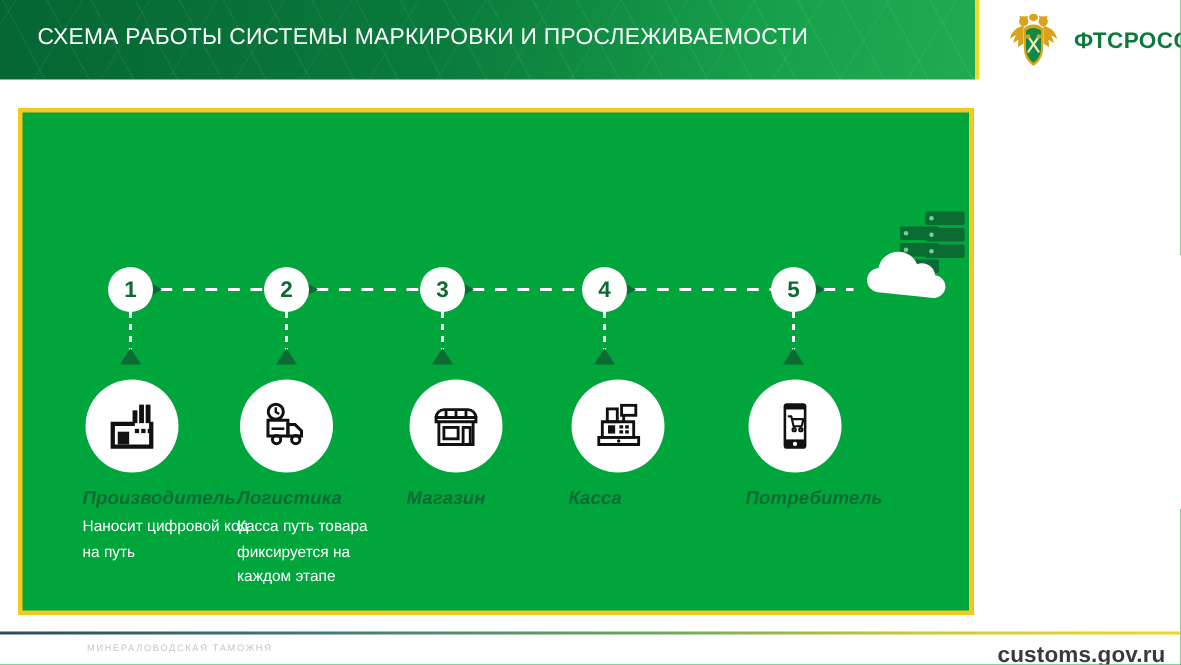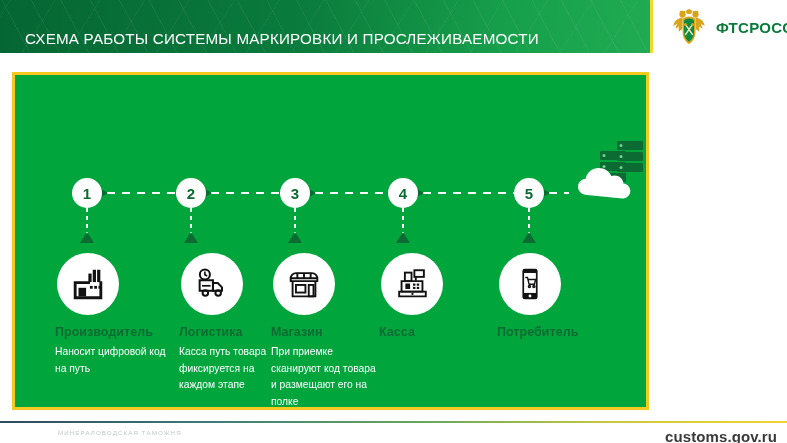--- a/index.html
+++ b/index.html
@@ -34,21 +34,20 @@
   }
   #header-title {
     position: absolute;
     left: 25px;
     top: 16px;
     color: #ffffff;
     font-size: 15.2px;
     letter-spacing: 0.2px;
     white-space: nowrap;
     font-weight: 400;
-    margin-top: 14px;
   }
   #header-yellow-edge {
     position: absolute;
     left: 650px; top: 0;
     width: 3px; height: 53px;
     background: #f5d72b;
   }
 
   
   #logo-block {
@@ -156,20 +155,21 @@
     justify-content: center;
     margin-left: 2px;
   }
   .card-title {
     margin-top: 10px;
     color: #0c6b32;
     font-weight: bold;
     font-size: 12.4px;
     letter-spacing: 0.1px;
     white-space: nowrap;
+    font-style: italic;
   }
   .card-desc {
     margin-top: 5px;
     color: #ffffff;
     font-size: 10.3px;
     line-height: 1.62;
     width: 112px;
   }
 
   
@@ -312,21 +312,21 @@
           <rect x="22" y="22" width="3" height="3"></rect>
           <rect x="26.5" y="22" width="3" height="3"></rect>
           <rect x="31" y="22" width="3" height="3"></rect>
         </g>
       </svg>
     </div>
     <div class="card-title">Производитель</div>
     <div class="card-desc">Наносит цифровой код на путь</div>
   </div>
 
-  <div class="step-card" style="left:164px;">
+  <div class="step-card" style="left:143px;">
     <div class="icon-circle">
       <svg viewBox="0 0 40 40" width="38" height="38">
         <g fill="none" stroke="#111111" stroke-width="2.1">
           <circle cx="12.5" cy="10" r="5.3"></circle>
           <path d="M12.5 6.8v3.4l2.4 1.4" stroke-width="1.7"></path>
           <path d="M7 16h14v11H7z"></path>
           <path d="M21 19h5l4.5 4.5V27H21z"></path>
           <circle cx="13" cy="29.5" r="2.9"></circle>
           <circle cx="26.5" cy="29.5" r="2.9"></circle>
         </g>
@@ -344,21 +344,20 @@
           <path d="M6 14h28v3H6z"></path>
           <path d="M6 14c0-3 2.6-5.5 5.6-5.5h16.8c3 0 5.6 2.5 5.6 5.5"></path>
           <path d="M13 8.8v5.2M20 8.8v5.2M27 8.8v5.2"></path>
           <path d="M8 17v16h24V17"></path>
           <rect x="11.5" y="21" width="10" height="8"></rect>
           <rect x="25" y="21" width="5" height="12"></rect>
         </g>
       </svg>
     </div>
     <div class="card-title">Магазин</div>
-    <div class="card-desc">При приемке сканируют код товара и размещают его на полке</div>
   </div>
 
   <div class="step-card" style="left:364px;">
     <div class="icon-circle">
       <svg viewBox="0 0 40 40" width="38" height="38">
         <g fill="none" stroke="#111111" stroke-width="2">
           <rect x="22.5" y="5.5" width="10" height="7"></rect>
           <path d="M24 12.5v4"></path>
           <rect x="12.5" y="8" width="7" height="9"></rect>
           <path d="M9 17h22v11H9z"></path>

